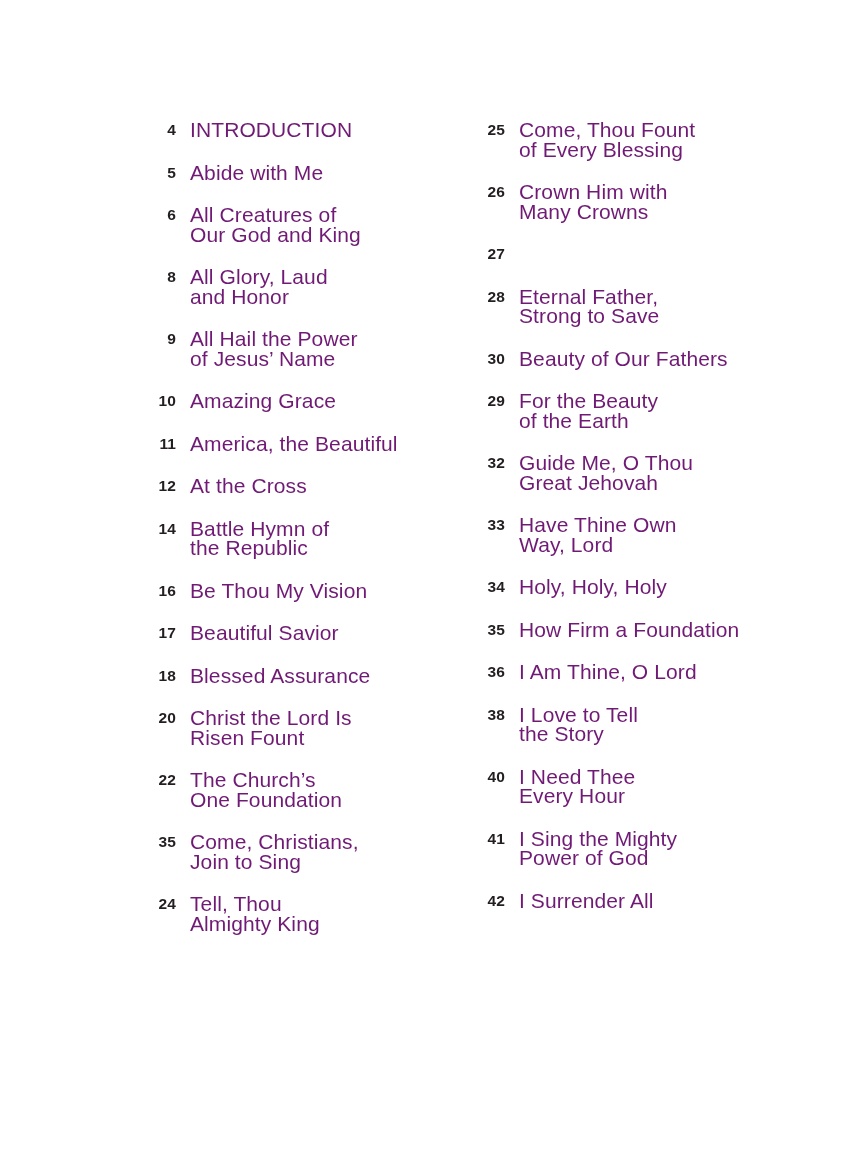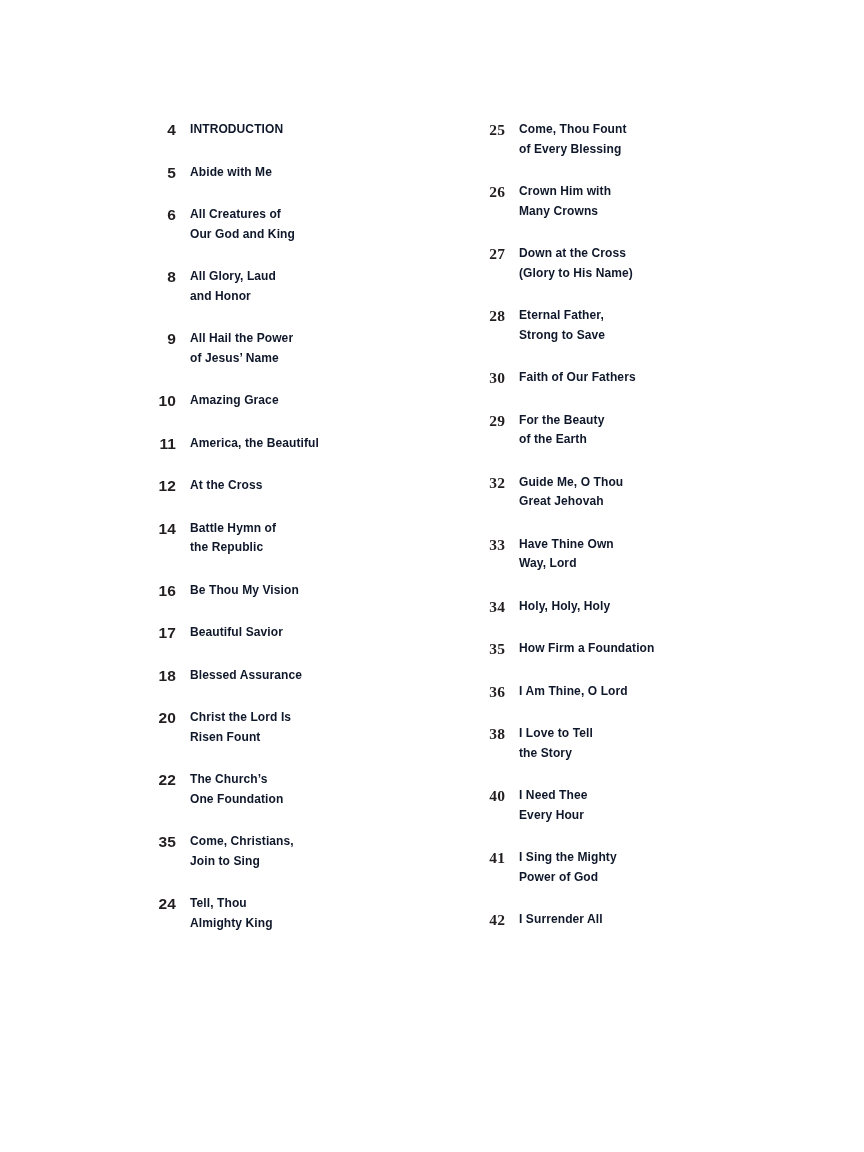--- a/index.html
+++ b/index.html
@@ -48,30 +48,29 @@
     text-align: right;
     padding-right: 14px;
     font-size: 15.5px;
     font-weight: 700;
     line-height: 19.5px;
     letter-spacing: 0.1px;
     color: #231f20;
     flex: 0 0 auto;
   }
   .entry .title {
-    font-size: 12px;
-    font-weight: 700;
+    font-size: 21px;
+    font-weight: 400;
     line-height: 19.5px;
     letter-spacing: 0.1px;
-    color: #0f172a;
+    color: #701a75;
     white-space: pre-line;
   }
   .col-right .entry .num {
     width: 50px;
-    font-family: Liberation Serif, serif;
   }
 </style>
 </head>
 <body>
 
 <div class="page">
   <div class="toc">
 
     <div class="column col-left">
       <div class="entry">
@@ -154,31 +153,29 @@
         <div class="title">Come, Thou Fount
 of Every Blessing</div>
       </div>
       <div class="entry">
         <div class="num">26</div>
         <div class="title">Crown Him with
 Many Crowns</div>
       </div>
       <div class="entry">
         <div class="num">27</div>
-        <div class="title">Down at the Cross
-(Glory to His Name)</div>
       </div>
       <div class="entry">
         <div class="num">28</div>
         <div class="title">Eternal Father,
 Strong to Save</div>
       </div>
       <div class="entry">
         <div class="num">30</div>
-        <div class="title">Faith of Our Fathers</div>
+        <div class="title">Beauty of Our Fathers</div>
       </div>
       <div class="entry">
         <div class="num">29</div>
         <div class="title">For the Beauty
 of the Earth</div>
       </div>
       <div class="entry">
         <div class="num">32</div>
         <div class="title">Guide Me, O Thou
 Great Jehovah</div>

